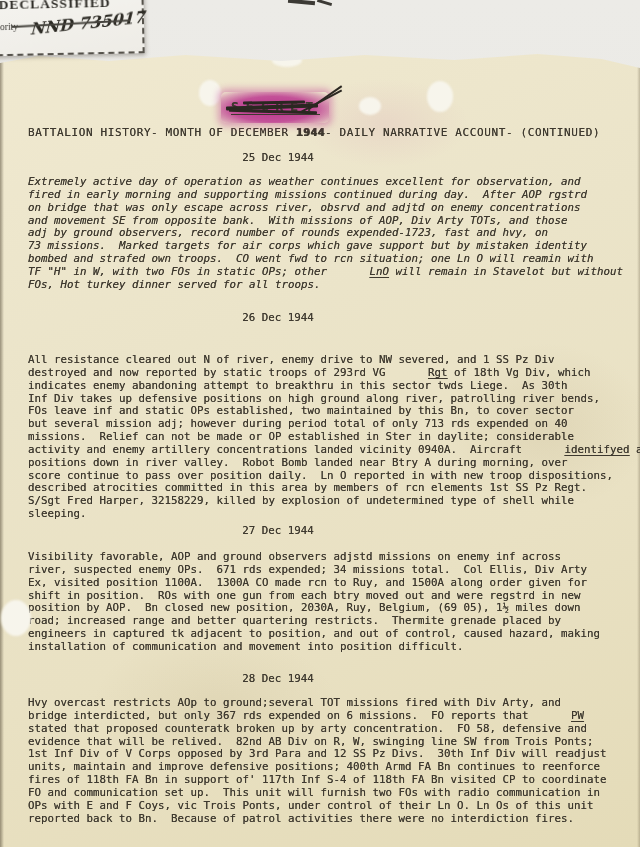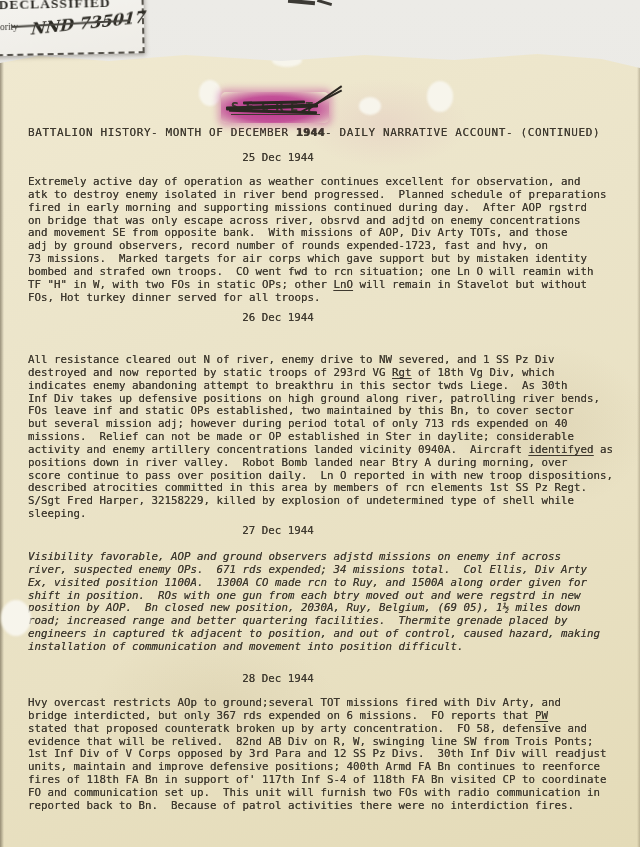--- a/index.html
+++ b/index.html
@@ -63,21 +63,21 @@
   .ps2{left:80px;top:19px;width:46px;height:1.6px;transform:rotate(-28deg);}
   
   .typed{color:#3e392f;text-shadow:0 0 .35px rgba(62,57,47,.85);}
   .doc-title{position:absolute;left:28px;top:74px;font-size:11px;letter-spacing:.62px;
              white-space:pre;}
   .ov{font-weight:bold;text-shadow:.7px 0 currentColor,-.3px 0 currentColor;}
   .sec-date{position:absolute;left:0;width:100%;text-align:center;
             transform:translateX(-42px);font-size:10.8px;}
   .sec-body{position:absolute;left:28px;font-size:10.8px;line-height:12.85px;}
   .line{white-space:pre;}
-  u{text-underline-offset:1.5px;}
+  u{text-underline-offset:1.5px;margin-left:36px;}
 </style>
 </head>
 <body>
 
 <div class="scene">
 
   <div class="edge-mark m1"></div>
   <div class="edge-mark m2"></div>
 
   <div class="declass">
@@ -103,23 +103,22 @@
       <div class="strike sk2"></div>
       <div class="strike sk3"></div>
       <div class="pen-slash ps1"></div>
       <div class="pen-slash ps2"></div>
     </div>
 
     <div class="doc-title typed">BATTALION HISTORY- MONTH OF DECEMBER <span class="ov">1944</span>- DAILY NARRATIVE ACCOUNT- (CONTINUED)</div>
 
     <div id="sections">
         <div class="sec-date typed" style="top: 99px;">25 Dec 1944</div>
-        <div class="sec-body typed" style="top: 124px;">
+        <div class="sec-body typed" style="top: 124px; font-style: italic;">
           <div class="line">Extremely active day of operation as weather continues excellent for observation, and</div>
-          <div class="line">atk to destroy enemy isolated in river bend progressed.  Planned schedule of preparations</div>
           <div class="line">fired in early morning and supporting missions continued during day.  After AOP rgstrd</div>
           <div class="line">on bridge that was only escape across river, obsrvd and adjtd on enemy concentrations</div>
           <div class="line">and movement SE from opposite bank.  With missions of AOP, Div Arty TOTs, and those</div>
           <div class="line">adj by ground observers, record number of rounds expended-1723, fast and hvy, on</div>
           <div class="line">73 missions.  Marked targets for air corps which gave support but by mistaken identity</div>
           <div class="line">bombed and strafed own troops.  CO went fwd to rcn situation; one Ln O will reamin with</div>
           <div class="line">TF "H" in W, with two FOs in static OPs; other <u>LnO</u> will remain in Stavelot but without</div>
           <div class="line">FOs, Hot turkey dinner served for all troops.</div>
         </div>
         <div class="sec-date typed" style="top: 259px;">26 Dec 1944</div>
@@ -132,40 +131,41 @@
           <div class="line">but several mission adj; however during period total of only 713 rds expended on 40</div>
           <div class="line">missions.  Relief can not be made or OP established in Ster in daylite; considerable</div>
           <div class="line">activity and enemy artillery concentrations landed vicinity 0940A.  Aircraft <u>identifyed</u> as</div>
           <div class="line">positions down in river valley.  Robot Bomb landed near Btry A during morning, over</div>
           <div class="line">score continue to pass over position daily.  Ln O reported in with new troop dispositions,</div>
           <div class="line">described atrocities committed in this area by members of rcn elements 1st SS Pz Regt.</div>
           <div class="line">S/Sgt Fred Harper, 32158229, killed by explosion of undetermined type of shell while</div>
           <div class="line">sleeping.</div>
         </div>
         <div class="sec-date typed" style="top: 472px;">27 Dec 1944</div>
-        <div class="sec-body typed" style="top: 499px; font-style: italic;">
+        <div class="sec-body typed" style="top: 499px;">
           <div class="line">Visibility favorable, AOP and ground observers adjstd missions on enemy inf across</div>
           <div class="line">river, suspected enemy OPs.  671 rds expended; 34 missions total.  Col Ellis, Div Arty</div>
           <div class="line">Ex, visited position 1100A.  1300A CO made rcn to Ruy, and 1500A along order given for</div>
           <div class="line">shift in position.  ROs with one gun from each btry moved out and were regstrd in new</div>
           <div class="line">position by AOP.  Bn closed new position, 2030A, Ruy, Belgium, (69 05), 1½ miles down</div>
-          <div class="line">road; increased range and better quartering facilities.  Thermite grenade placed by</div>
+          <div class="line">road; increased range and better quartering restricts.  Thermite grenade placed by</div>
           <div class="line">engineers in captured tk adjacent to position, and out of control, caused hazard, making</div>
           <div class="line">installation of communication and movement into position difficult.</div>
         </div>
         <div class="sec-date typed" style="top: 620px;">28 Dec 1944</div>
         <div class="sec-body typed" style="top: 645px;">
           <div class="line">Hvy overcast restricts AOp to ground;several TOT missions fired with Div Arty, and</div>
           <div class="line">bridge interdicted, but only 367 rds expended on 6 missions.  FO reports that <u>PW</u></div>
           <div class="line">stated that proposed counteratk broken up by arty concentration.  FO 58, defensive and</div>
           <div class="line">evidence that will be relived.  82nd AB Div on R, W, swinging line SW from Trois Ponts;</div>
           <div class="line">1st Inf Div of V Corps opposed by 3rd Para and 12 SS Pz Divs.  30th Inf Div will readjust</div>
           <div class="line">units, maintain and improve defensive positions; 400th Armd FA Bn continues to reenforce</div>
           <div class="line">fires of 118th FA Bn in support of' 117th Inf S-4 of 118th FA Bn visited CP to coordinate</div>
           <div class="line">FO and communication set up.  This unit will furnish two FOs with radio communication in</div>
+          <div class="line">OPs with E and F Coys, vic Trois Ponts, under control of their Ln O. Ln Os of this unit</div>
           <div class="line">reported back to Bn.  Because of patrol activities there were no interdiction fires.</div>
         </div>
       </div>
 
     <div class="blot b1"></div>
     <div class="blot b2"></div>
     <div class="blot b3"></div>
     <div class="blot b4"></div>
     <div class="blot b5"></div>
   </div>

